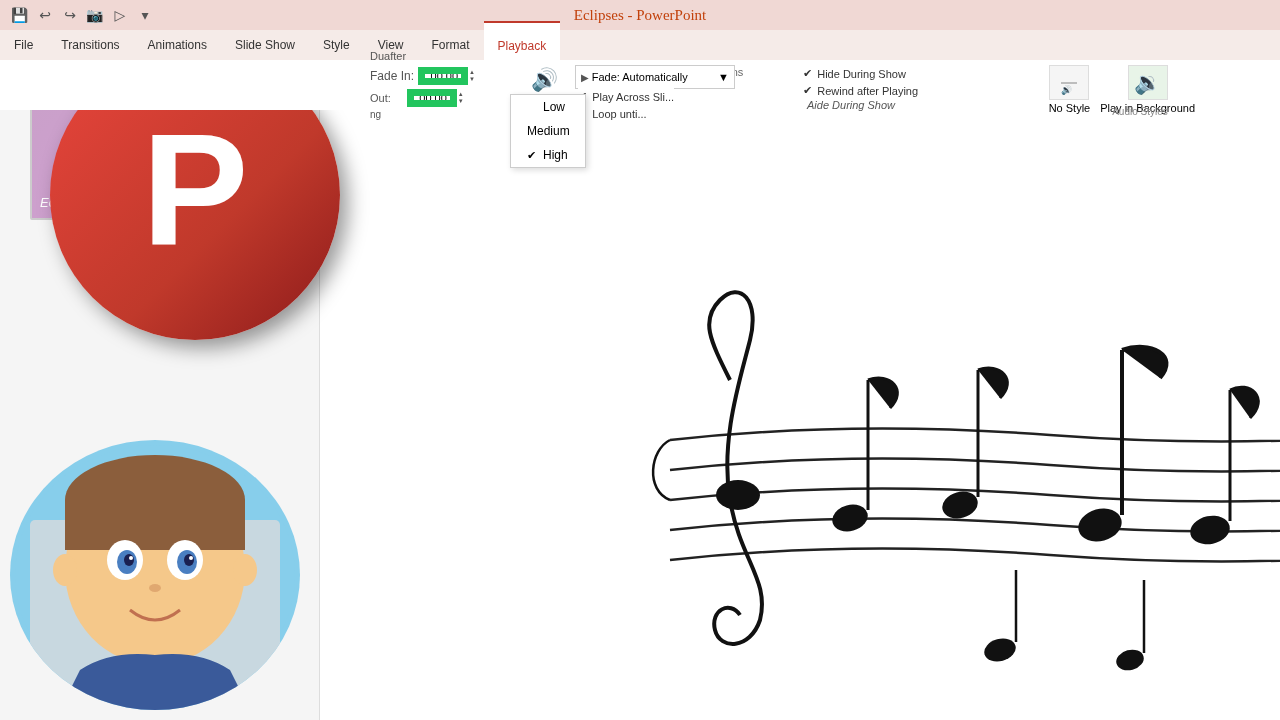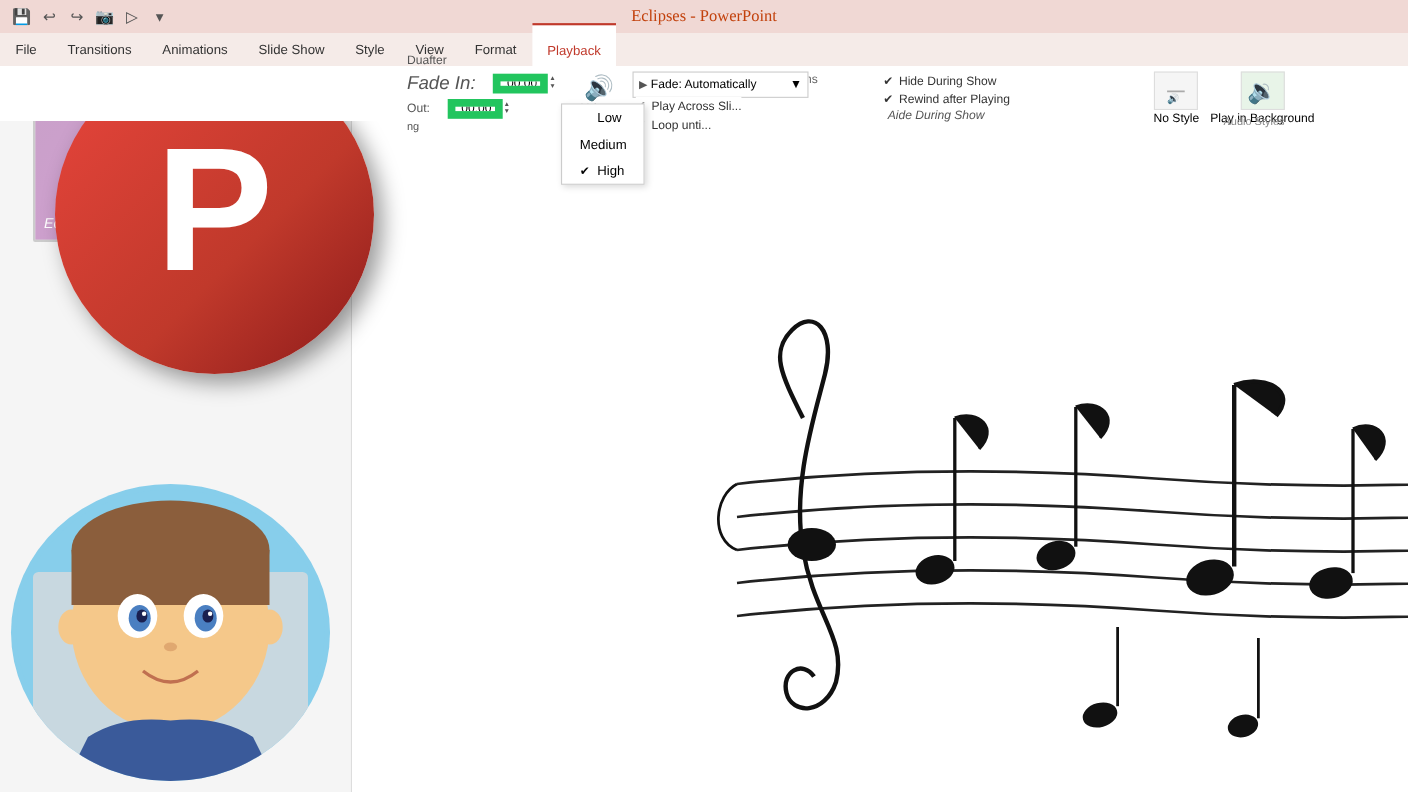--- a/index.html
+++ b/index.html
@@ -388,21 +388,21 @@
       <span>🔍</span>
       <span>Tell me what you want</span>
     </div>
   </div>
 
   <div style="position:absolute;top:60px;left:0;width:1280px;height:50px;background:white;"></div>
 
   <div class="duration-section">
     <div style="font-size:11px;color:#555;margin-bottom:3px;">Du<span>after</span></div>
     <div class="duration-row">
-      <span style="font-size:17px;color:#555;margin-right:16px;font-style:italic;">Fade I<span>n:</span></span>
+      <span style="font-size:12px;color:#555;margin-right:4px;">Fade I<span>n:</span></span>
       <input class="duration-input" type="text" value="00.00" style="">
       <div class="spinner-btn">
         <div class="spin-up">▲</div>
         <div class="spin-down">▼</div>
       </div>
     </div>
     <div class="duration-row">
       <span style="font-size:11px;color:#555;margin-right:16px;"><span>Out:</span></span>
       <input class="duration-input" type="text" value="00.00" style="">
       <div class="spinner-btn">

